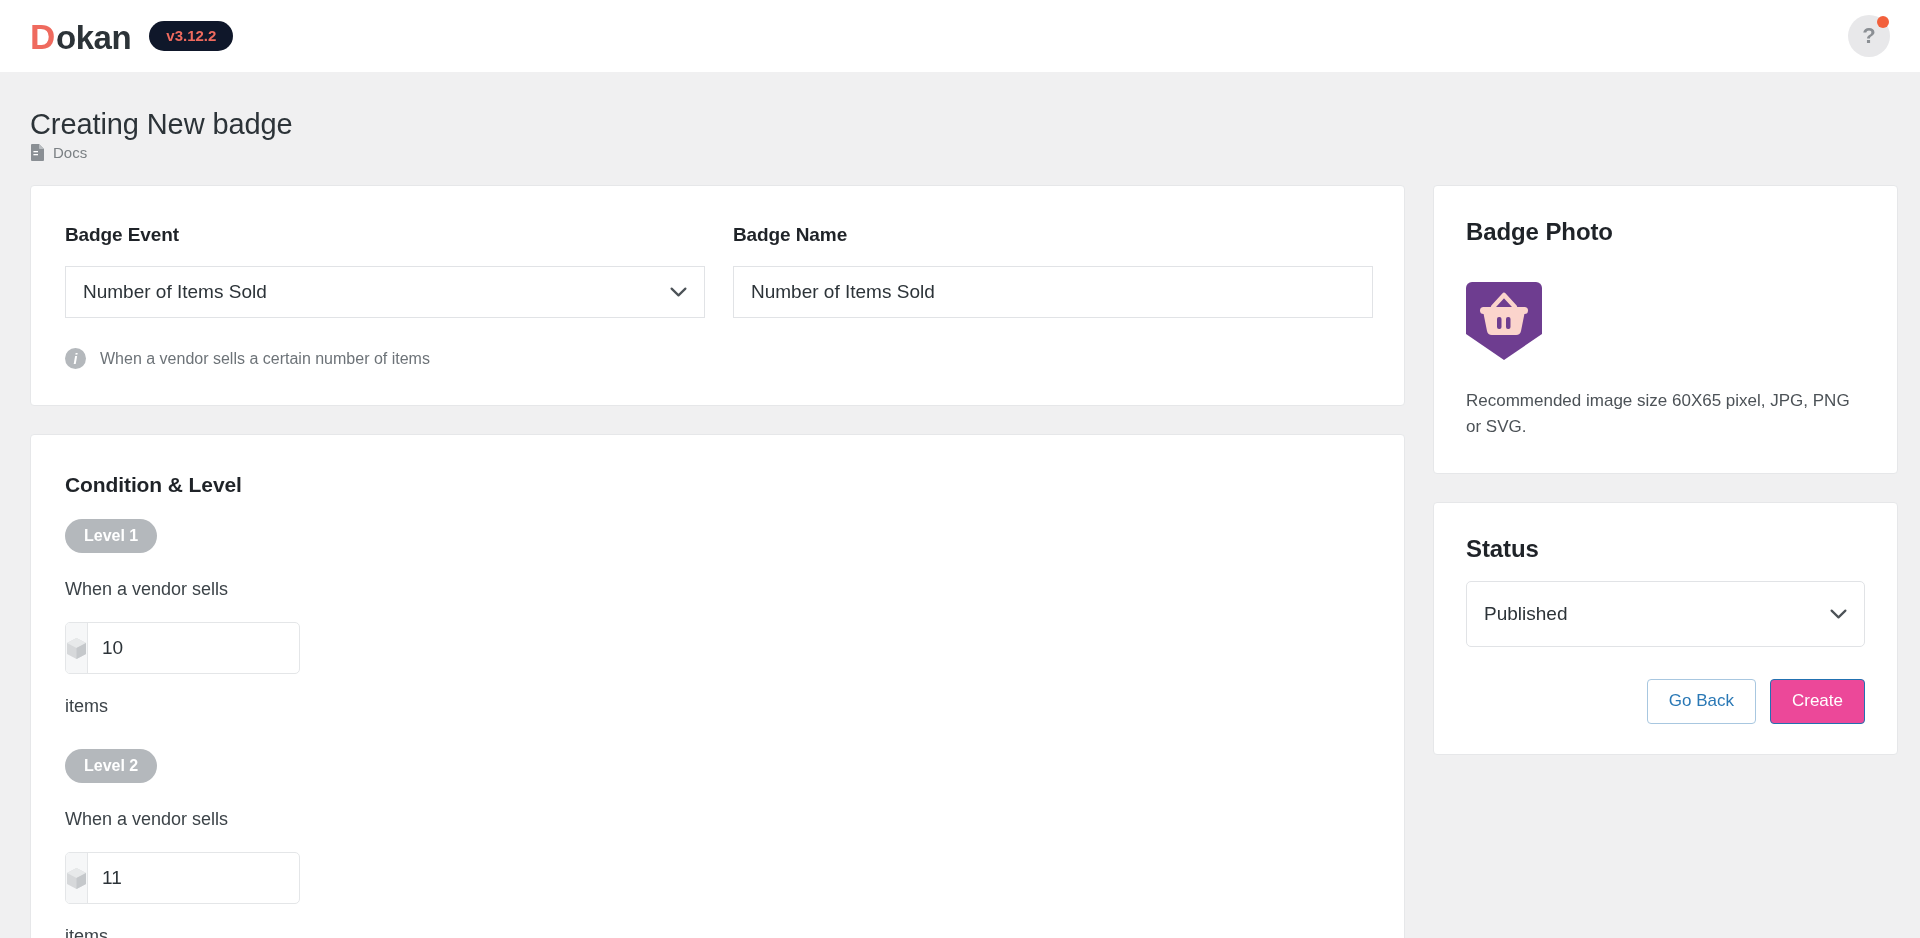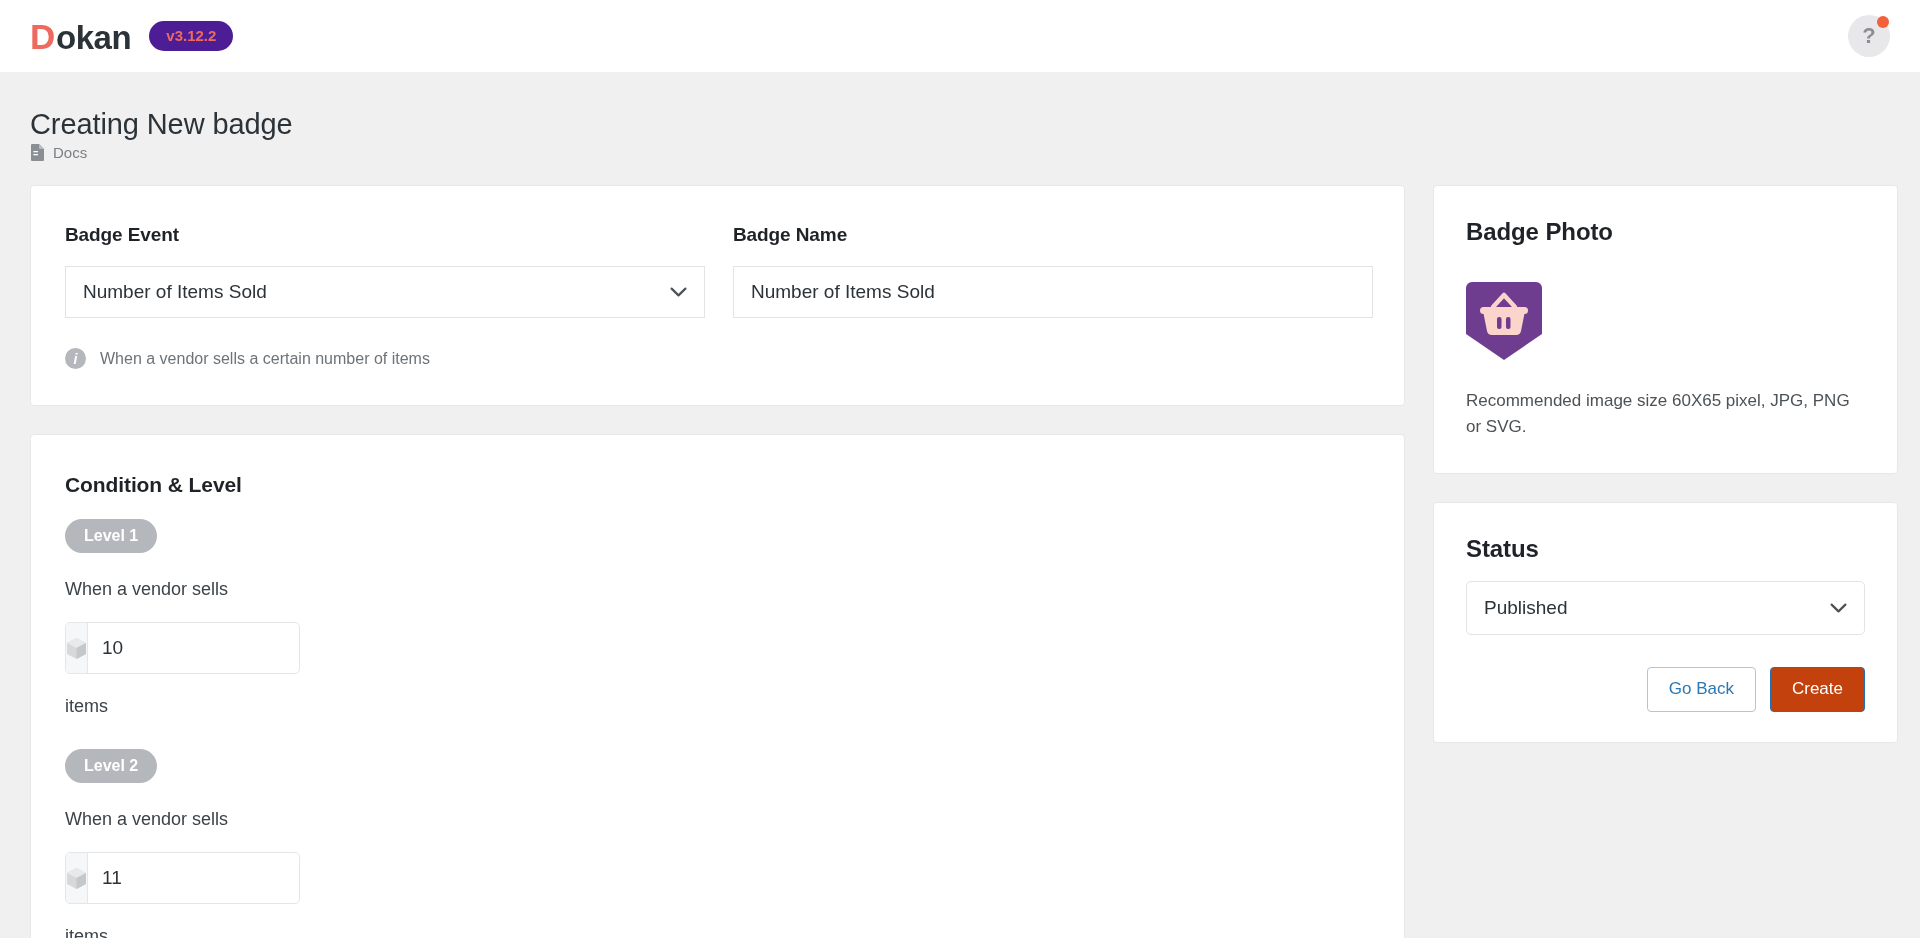--- a/index.html
+++ b/index.html
@@ -32,21 +32,21 @@
   }
   .logo .d-mark {
     color: #ef6a5e;
     font-size: 35px;
     font-weight: bold;
     position: relative;
     display: inline-block;
     margin-right: 1px;
   }
   .version-pill {
-    background: #4c1d95;
+    background: #0f172a;
     color: #ef6a5e;
     font-size: 15px;
     font-weight: bold;
     border-radius: 999px;
     padding: 7px 17px 8px;
     line-height: 1;
   }
   .help-btn {
     position: absolute;
     right: 30px;
@@ -239,21 +239,21 @@
     text-decoration: underline;
     cursor: pointer;
   }
   .badge-photo {
     width: 76px; height: 78px;
     margin: 22px 0 24px 0;
     cursor: pointer;
   }
   .card-status { padding: 32px 32px 30px 32px; margin-top: 28px; }
   .status-select {
-    height: 54px;
+    height: 66px;
     margin-top: 18px;
     border-radius: 5px;
   }
   .btn-row {
     display: flex;
     justify-content: flex-end;
     gap: 14px;
     margin-top: 32px;
   }
   .btn {
@@ -263,21 +263,21 @@
     cursor: pointer;
     font-family: "Liberation Sans", sans-serif;
     line-height: 1.1;
   }
   .btn-secondary {
     background: #fff;
     border: 1px solid #a8c7e0;
     color: #2a78b5;
   }
   .btn-primary {
-    background: #c2410c;
+    background: #ec4899;
     border: 1px solid #2271b1;
     color: #ffffff;
   }
 </style>
 </head>
 <body>
 
 <div class="topbar">
   <div class="logo-wrap">
     <div class="logo">

